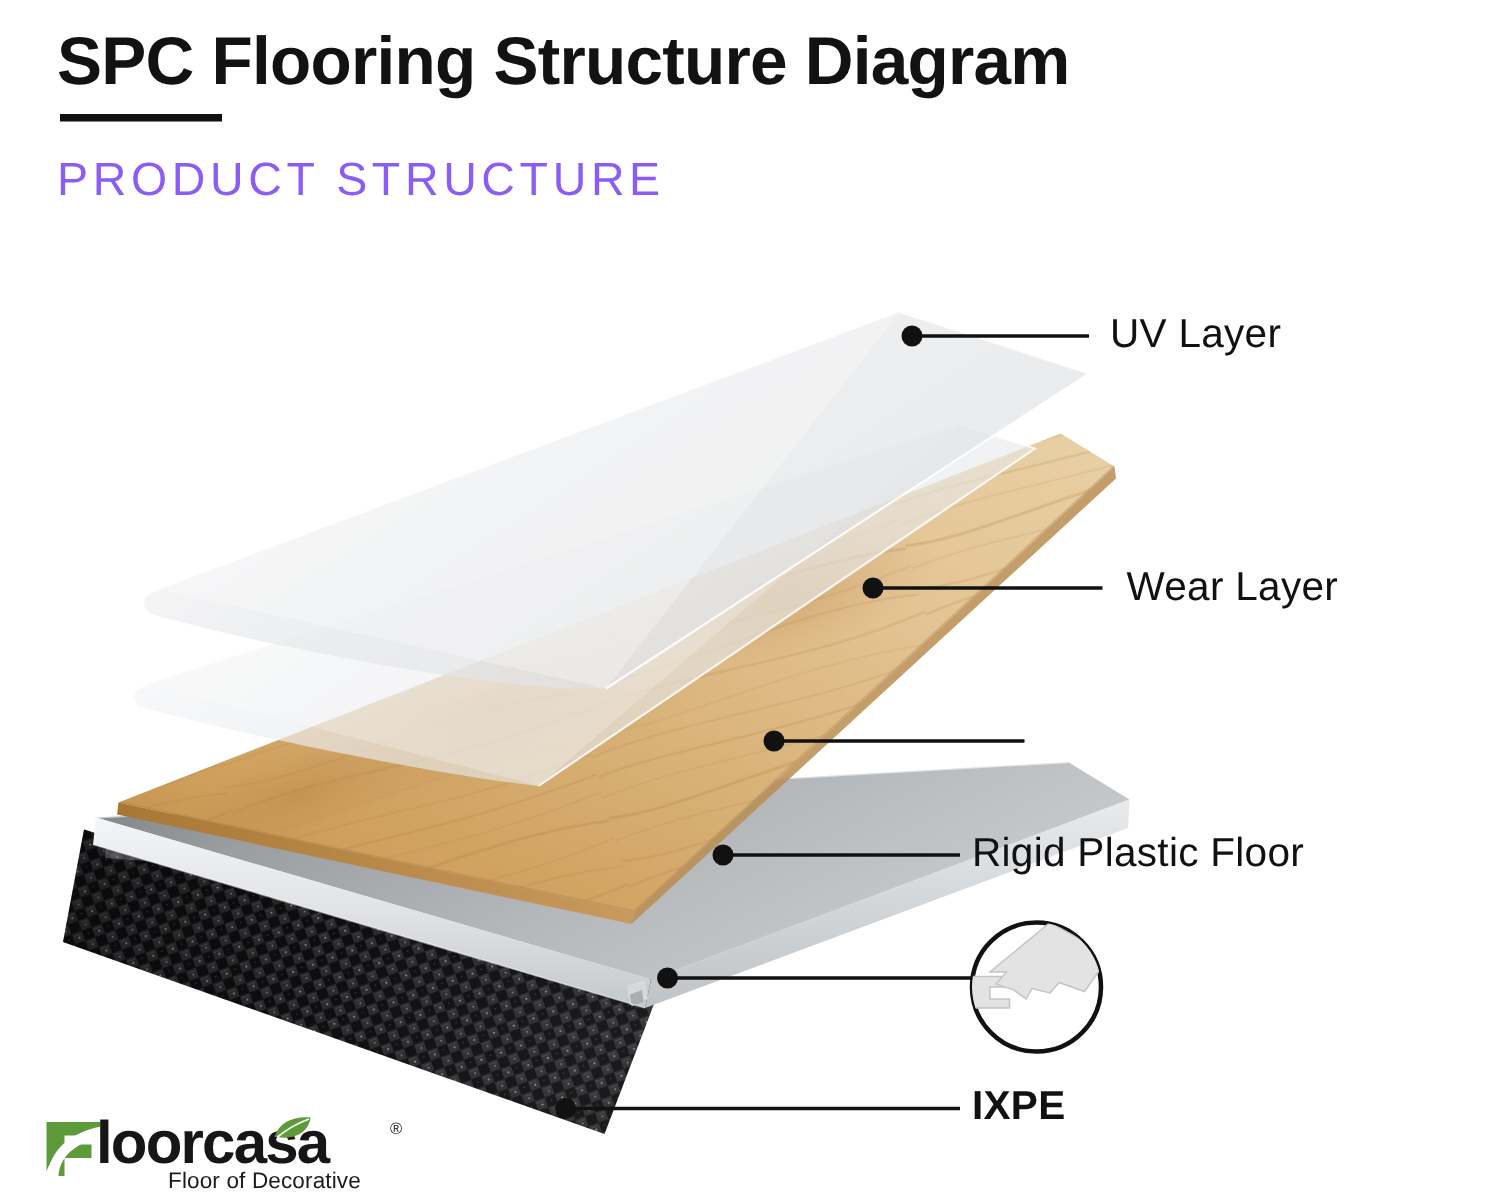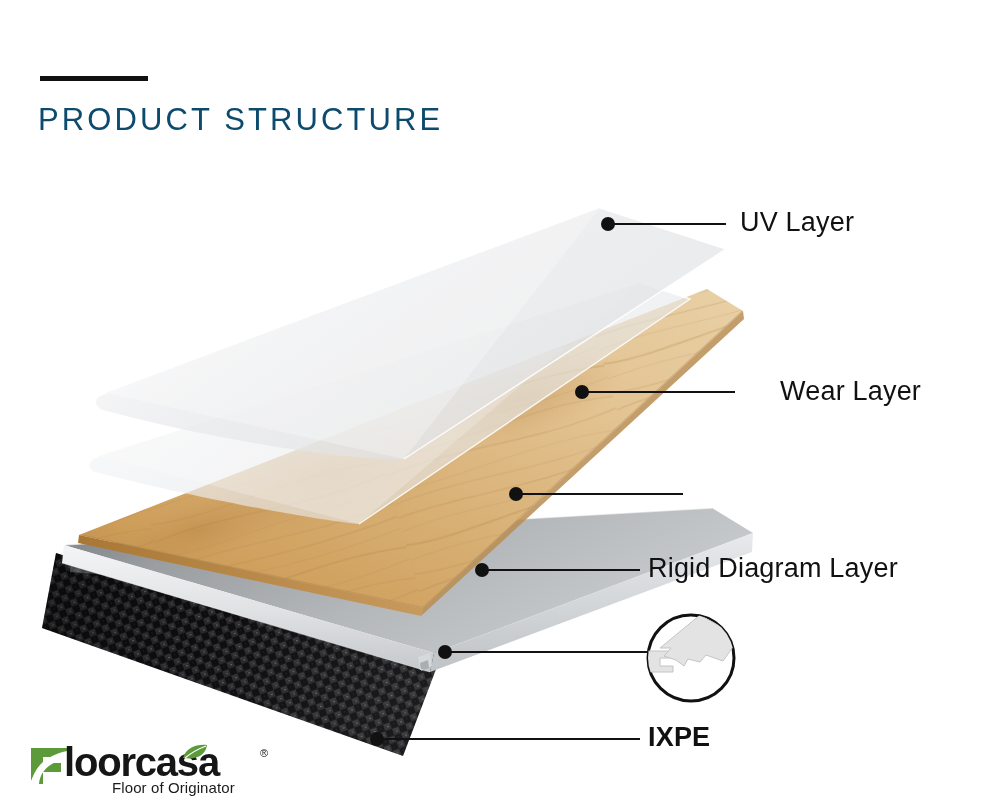--- a/index.html
+++ b/index.html
@@ -46,21 +46,21 @@
     width: 108px;
     height: 5px;
     background: #111111;
   }
   #subtitle {
     position: absolute;
     left: 38px;
     top: 102px;
     font-size: 31px;
     font-weight: 400;
-    color: #0c4a6e;
+    color: #8b5cf6;
     letter-spacing: 3.1px;
     white-space: nowrap;
   }
 
   
   #diagram {
     position: absolute;
     left: 0;
     top: 0;
     width: 1000px;
@@ -79,21 +79,21 @@
   .callout-label {
     position: absolute;
     font-size: 27px;
     font-weight: 400;
     color: #111111;
     white-space: nowrap;
     letter-spacing: 0.2px;
     line-height: 1;
   }
   #label-uv        { left: 740px; top: 209px; }
-  #label-wear      { left: 780px; top: 378px; }
+  #label-wear      { left: 751px; top: 378px; }
   #label-deco      { left: 694px; top: 479px; }
   #label-rigid     { left: 648px; top: 555px; }
   #label-ixpe      { left: 648px; top: 724px; font-weight: bold; }
 
   
   #logo {
     position: absolute;
     left: 28px;
     top: 744px;
     width: 260px;
@@ -143,20 +143,21 @@
     letter-spacing: 0.1px;
     line-height: 1;
   }
 </style>
 </head>
 <body>
 
 <div id="page">
 
   <div id="header">
+    <div id="title">SPC Flooring Structure Diagram</div>
     <div id="title-underline"></div>
     <div id="subtitle">PRODUCT STRUCTURE</div>
   </div>
 
   <div id="diagram">
 
     <svg id="stack-svg" viewBox="0 0 1000 800">
       <defs>
 
         <linearGradient id="woodGrad" x1="0" y1="1" x2="1" y2="0">
@@ -333,32 +334,32 @@
                    L673 672 L640 672 Z" fill="#e3e3e3" stroke="#c4c4c4" stroke-width="1"></path>
 
           <path d="M676 660 L664 656 L671 648 L660 648 L700 615 L740 637
                    L723 661 L706 655 L700 662 L688 659 L684 666 Z" fill="#e3e3e3" stroke="#c4c4c4" stroke-width="1"></path>
         </g>
       </g>
     </svg>
 
     <div class="callout-label" id="label-uv">UV Layer</div>
     <div class="callout-label" id="label-wear">Wear Layer</div>
-    <div class="callout-label" id="label-rigid">Rigid Diagram Layer</div>
+    <div class="callout-label" id="label-rigid">Rigid Plastic Floor</div>
     <div class="callout-label" id="label-ixpe">IXPE</div>
   </div>
 
   <div id="logo">
     <svg id="logo-mark" viewBox="0 0 42 40">
       <path d="M3 2 L39 2 L39 11 L15 11 L15 17 L33 17 L33 26 L15 26 L15 38 L3 38 Z" fill="#5d9b3a"></path>
       <path d="M3 38 C 6 22, 16 10, 39 5 L39 12 C 20 17, 12 26, 11 38 Z" fill="#ffffff"></path>
       <path d="M3 38 C 7 26, 17 16, 36 11" fill="none" stroke="#ffffff" stroke-width="2.4"></path>
     </svg>
     <div id="logo-wordmark">loorcasa</div>
     <svg id="logo-leaf" viewBox="0 0 26 16">
       <path d="M1 14 C 4 4, 14 0, 25 1 C 24 11, 14 16, 3 14 Z" fill="#5d9b3a"></path>
       <path d="M3 14 C 9 9, 16 5, 24 2" fill="none" stroke="#ffffff" stroke-width="1.1"></path>
     </svg>
     <div id="logo-reg">®</div>
-    <div id="logo-tagline">Floor of Originator</div>
+    <div id="logo-tagline">Floor of Decorative</div>
   </div>
 
 </div>
 
 </body></html>

